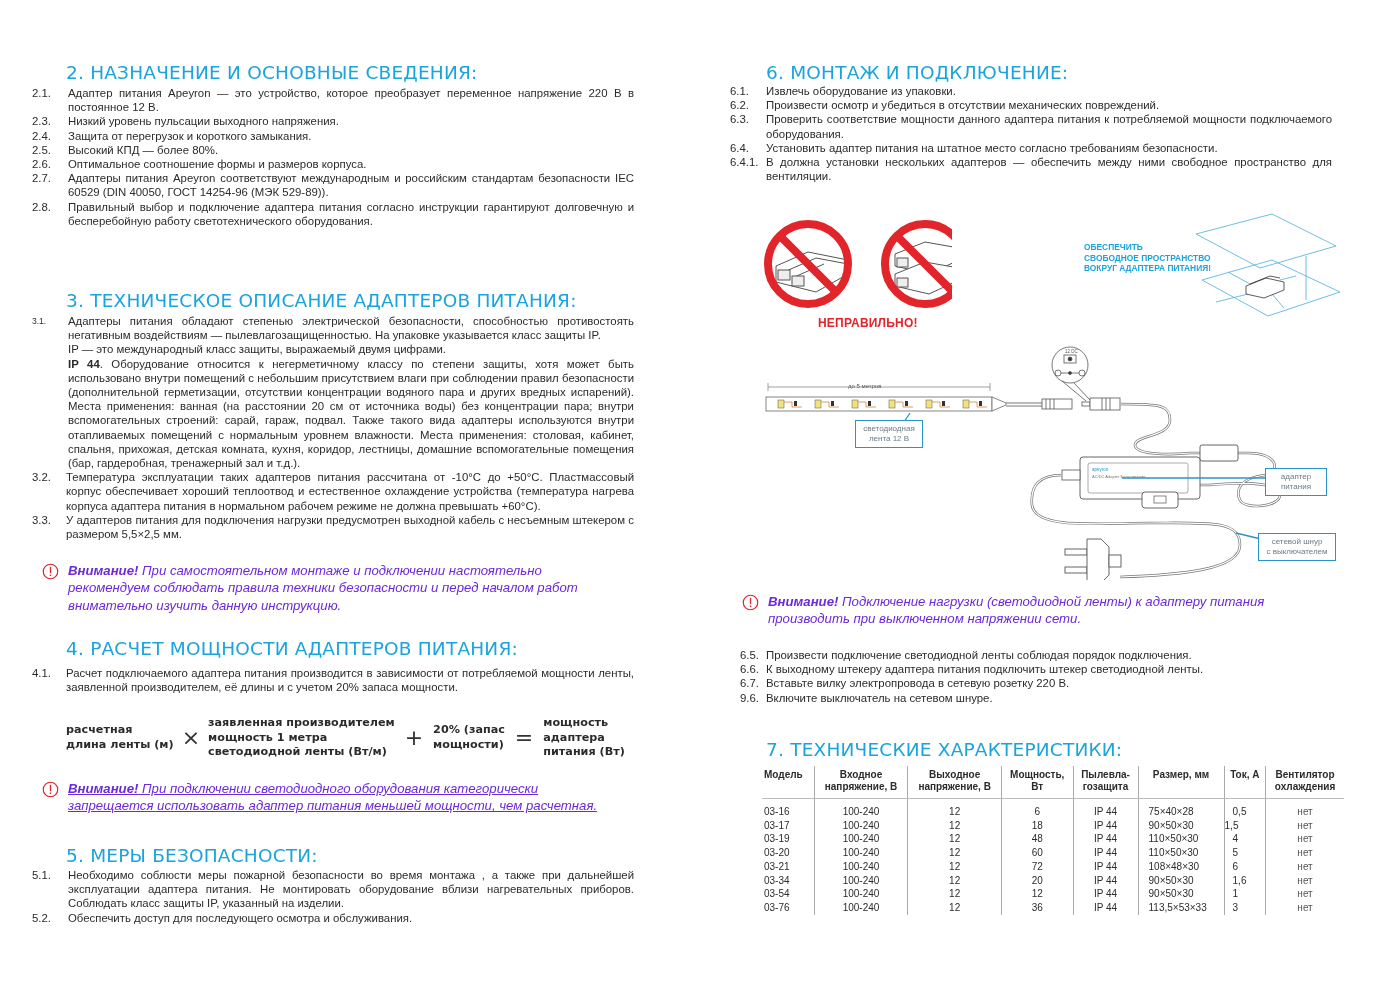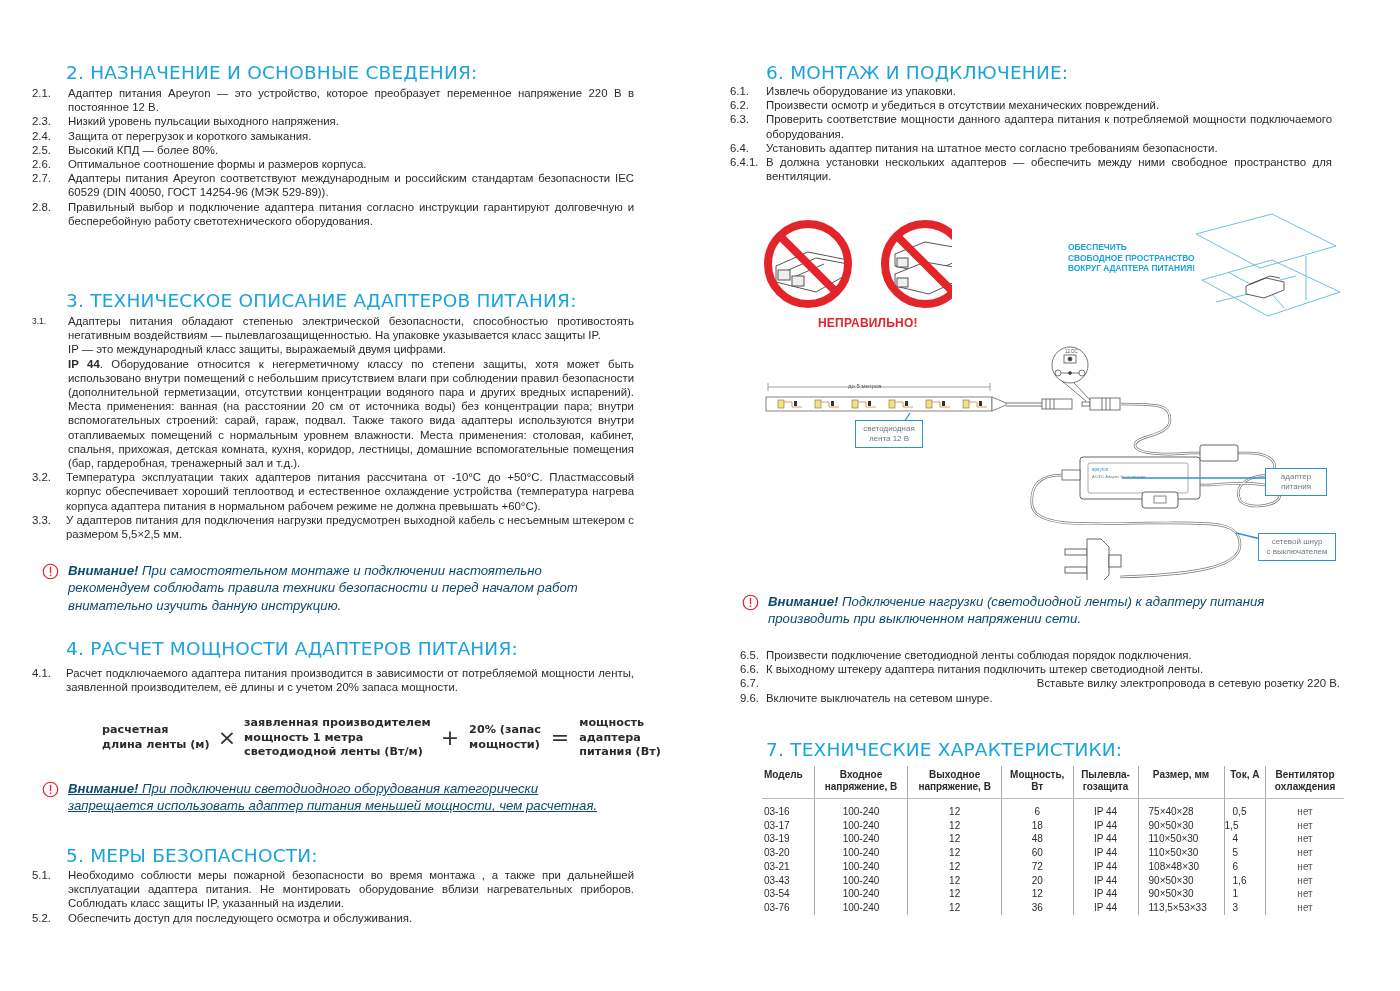--- a/index.html
+++ b/index.html
@@ -11,21 +11,21 @@
 
   .list { position: absolute; font-size: 11.4px; line-height: 14.2px; color: #2b2b2b; }
   .li { display: flex; }
   .li .num { flex: 0 0 36px; }
   .li .txt { flex: 1; text-align: justify; }
   .li.tight .num { flex: 0 0 34px; }
   .li.small-num .num { font-size: 8.5px; line-height: 12px; padding-top: 1px; }
   .para-indent { padding-left: 36px; text-align: justify; }
   .bold { font-weight: bold; }
 
-  .warn { position: absolute; display: flex; color: #0c4a6e; font-style: italic; font-size: 13.2px; line-height: 17.4px; }
+  .warn { position: absolute; display: flex; color: #6d28d9; font-style: italic; font-size: 13.2px; line-height: 17.4px; }
   .warn .ico { flex: 0 0 22px; height: 16px; margin-right: 4px; margin-top: 1px; }
   .warn .ico svg { width: 17px; height: 17px; }
   .warn b { font-weight: bold; }
 
   
   .formula { position: absolute; left: 36px; top: 715px; display: flex; align-items: center;
              font-family: "DejaVu Sans", sans-serif; font-weight: bold; font-size: 11.2px; line-height: 14.5px; color: #2b2b2b; }
   .formula .op { font-weight: normal; font-size: 22px; margin: 0 8px; color: #333; }
   .formula .term { white-space: pre-line; }
 
@@ -34,21 +34,21 @@
   .tbl th { font-weight: bold; font-size: 10px; line-height: 11.5px; vertical-align: top; padding: 3px 2px 6px; border-bottom: 1px solid #bbb; }
   .tbl td { padding: 0 2px; line-height: 13.7px; }
   .tbl th + th, .tbl td + td { border-left: 1px solid #aaa; }
   .tbl .c { text-align: center; }
   .tbl .l { text-align: left; }
   .tbl tbody tr:first-child td { padding-top: 6px; }
   .tbl td.fan { color: #555; }
 
   .diagram-label { position: absolute; font-size: 8px; color: #6b7a85; text-align: center; line-height: 10px;
                    border: 1.3px solid #2a93c8; background: #fff; padding: 3px 4px; }
-  .blue-caption { position: absolute; font-size: 8.4px; font-weight: bold; color: #1aa3dc; line-height: 10.5px; }
+  .blue-caption { position: absolute; font-size: 8.4px; font-weight: bold; color: #1aa3dc; line-height: 10.5px; margin-left: 16px; }
   .wrong { position: absolute; font-weight: bold; color: #e2242b; font-size: 12px; letter-spacing: 0.2px; }
 </style>
 </head>
 <body>
 
 <h2 class="h2" style="left:66px; top:62px;">2. НАЗНАЧЕНИЕ И ОСНОВНЫЕ СВЕДЕНИЯ:</h2>
 <div class="list" id="s2-list" style="left:32px; top:86px; width:602px;">
     <div class="li">
       <span class="num">2.1.</span>
       <span class="txt">Адаптер питания Apeyron — это устройство, которое преобразует переменное напряжение 220 В в постоянное 12 В.</span>
@@ -109,21 +109,21 @@
 </div>
 
 <h2 class="h2" style="left:66px; top:638px;">4. РАСЧЕТ МОЩНОСТИ АДАПТЕРОВ ПИТАНИЯ:</h2>
 <div class="list" id="s4-list" style="left:32px; top:666px; width:602px;">
     <div class="li tight">
       <span class="num">4.1.</span>
       <span class="txt">Расчет подключаемого адаптера питания производится в зависимости от потребляемой мощности ленты, заявленной производителем, её длины и с учетом 20% запаса мощности.</span>
     </div>
   </div>
 
-<div class="formula" style="left:66px; top:716px;margin-left:36px;">
+<div class="formula" style="left:66px; top:716px;">
   <span class="term">расчетная
 длина ленты (м)</span>
   <span class="op">×</span>
   <span class="term">заявленная производителем
 мощность 1 метра
 светодиодной ленты (Вт/м)</span>
   <span class="op" style="margin:0 10px;">+</span>
   <span class="term">20% (запас
 мощности)</span>
   <span class="op" style="margin:0 10px;">=</span>
@@ -349,21 +349,21 @@
     <div class="li">
       <span class="num" style="flex: 0 0 26px;">6.5.</span>
       <span class="txt" style="text-align: left;">Произвести подключение светодиодной ленты соблюдая порядок подключения.</span>
     </div>
     <div class="li">
       <span class="num" style="flex: 0 0 26px;">6.6.</span>
       <span class="txt" style="text-align: left;">К выходному штекеру адаптера питания подключить штекер светодиодной ленты.</span>
     </div>
     <div class="li">
       <span class="num" style="flex: 0 0 26px;">6.7.</span>
-      <span class="txt" style="text-align: right;">Вставьте вилку электропровода в сетевую розетку 220 В.</span>
+      <span class="txt" style="text-align: left;">Вставьте вилку электропровода в сетевую розетку 220 В.</span>
     </div>
     <div class="li">
       <span class="num" style="flex: 0 0 26px;">9.6.</span>
       <span class="txt" style="text-align: left;">Включите выключатель на сетевом шнуре.</span>
     </div>
   </div>
 
 <h2 class="h2" style="left:766px; top:739px;">7. ТЕХНИЧЕСКИЕ ХАРАКТЕРИСТИКИ:</h2>
 <table class="tbl">
   <thead>
@@ -428,21 +428,21 @@
         <td class="l">03-21</td>
         <td class="c">100-240</td>
         <td class="c">12</td>
         <td class="c">72</td>
         <td class="c">IP 44</td>
         <td class="l" style="padding-left: 10px;">108×48×30</td>
         <td class="l" style="padding-left: 8px;">6</td>
         <td class="c fan">нет</td>
       </tr>
       <tr>
-        <td class="l">03-43</td>
+        <td class="l">03-34</td>
         <td class="c">100-240</td>
         <td class="c">12</td>
         <td class="c">20</td>
         <td class="c">IP 44</td>
         <td class="l" style="padding-left: 10px;">90×50×30</td>
         <td class="l" style="padding-left: 8px;">1,6</td>
         <td class="c fan">нет</td>
       </tr>
       <tr>
         <td class="l">03-54</td>

